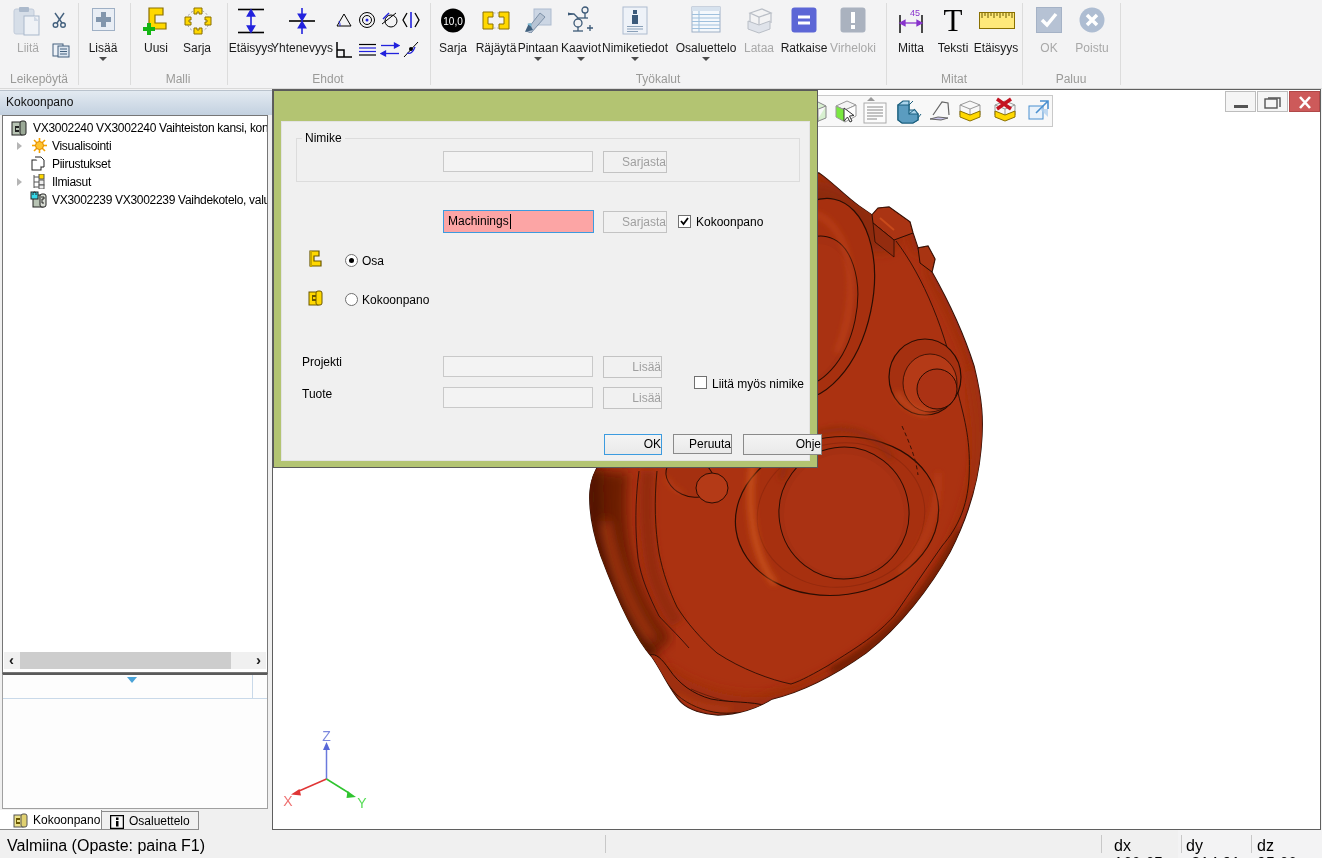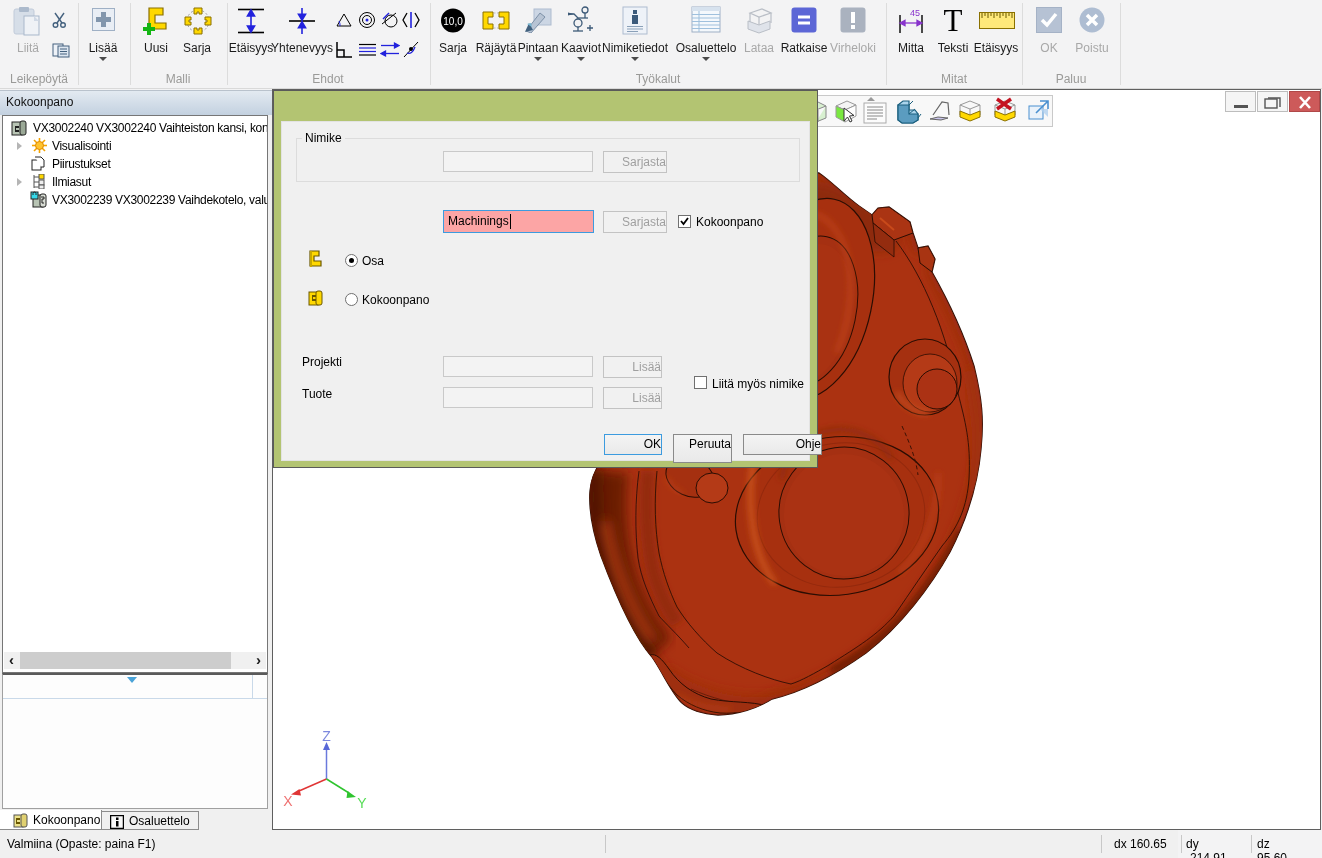--- a/index.html
+++ b/index.html
@@ -38,21 +38,21 @@
 #dbody { position:absolute; left:7px; top:30px; width:529px; height:340px; background:#f0f0f0; border:1px solid #e3e3e3; }
 .fset { position:absolute; border:1px solid #dcdcdc; }
 .flab { position:absolute; top:-8px; left:5px; background:#f0f0f0; padding:0 3px; font-size:12px; color:#000; }
 .dlg-input { position:absolute; background:#f3f3f3; border:1px solid #c9c9c9; }
 .dlg-btn { position:absolute; background:#f1f1f1; border:1px solid #c3c3c3; font-size:12px; color:#9f9f9f; text-align:right; }
 .dlg-btn.en { border:1px solid #8a8a8a; color:#000; background:linear-gradient(#f4f4f4,#e9e9e9); }
 .dlg-lbl { position:absolute; font-size:12px; color:#000; }
 .cbox { position:absolute; width:13px; height:13px; background:#fff; border:1px solid #707070; }
 .radio { position:absolute; width:13px; height:13px; background:#fff; border:1px solid #707070; border-radius:50%; }
 
-#sbar { position:absolute; left:0; top:830px; width:1178px; height:28px; background:#f0f0f0; font-size:12px; color:#000; }
+#sbar { position:absolute; left:0; top:830px; width:1178px; height:28px; background:#f0f0f0; font-size:16px; color:#000; }
 .ssep { position:absolute; top:5px; width:1px; height:18px; background:#c8c8c8; }
 </style>
 </head>
 <body>
 <div id="app">
   <div id="ribbon">
     <div class="rsep" style="left:78px"></div>
     <div class="rsep" style="left:130px"></div>
     <div class="rsep" style="left:227px"></div>
     <div class="rsep" style="left:430px"></div>
@@ -634,21 +634,21 @@
       <div class="dlg-lbl" style="left:20px;top:233px">Projekti</div>
       <div class="dlg-input" style="left:161px;top:234px;width:150px;height:21px"></div>
       <div class="dlg-btn" style="left:321px;top:234px;width:59px;height:22px;line-height:20px">Lisää</div>
       <div class="dlg-lbl" style="left:20px;top:265px">Tuote</div>
       <div class="dlg-input" style="left:161px;top:265px;width:150px;height:21px"></div>
       <div class="dlg-btn" style="left:321px;top:265px;width:59px;height:22px;line-height:20px">Lisää</div>
       <div class="cbox" style="left:412px;top:254px"></div>
       <div class="dlg-lbl" style="left:430px;top:255px">Liitä myös nimike</div>
 
       <div class="dlg-btn en" style="left:322px;top:312px;width:58px;height:21px;line-height:19px;border:1px solid #3c9bdf">OK</div>
-      <div class="dlg-btn en" style="left:391px;top:312px;width:59px;height:29px;line-height:19px">Peruuta</div>
+      <div class="dlg-btn en" style="left:391px;top:312px;width:59px;height:20px;line-height:19px">Peruuta</div>
       <div class="dlg-btn en" style="left:461px;top:312px;width:79px;height:21px;line-height:19px">Ohje</div>
     </div>
   </div>
   <div id="sbar">
     <span style="position:absolute;left:7px;top:7px">Valmiina (Opaste: paina F1)</span>
     <div class="ssep" style="left:605px"></div>
     <div class="ssep" style="left:1101px"></div>
     <div class="ssep" style="left:1181px"></div>
     <div class="ssep" style="left:1251px"></div>
     <span style="position:absolute;left:1114px;top:7px">dx 160.65</span>

